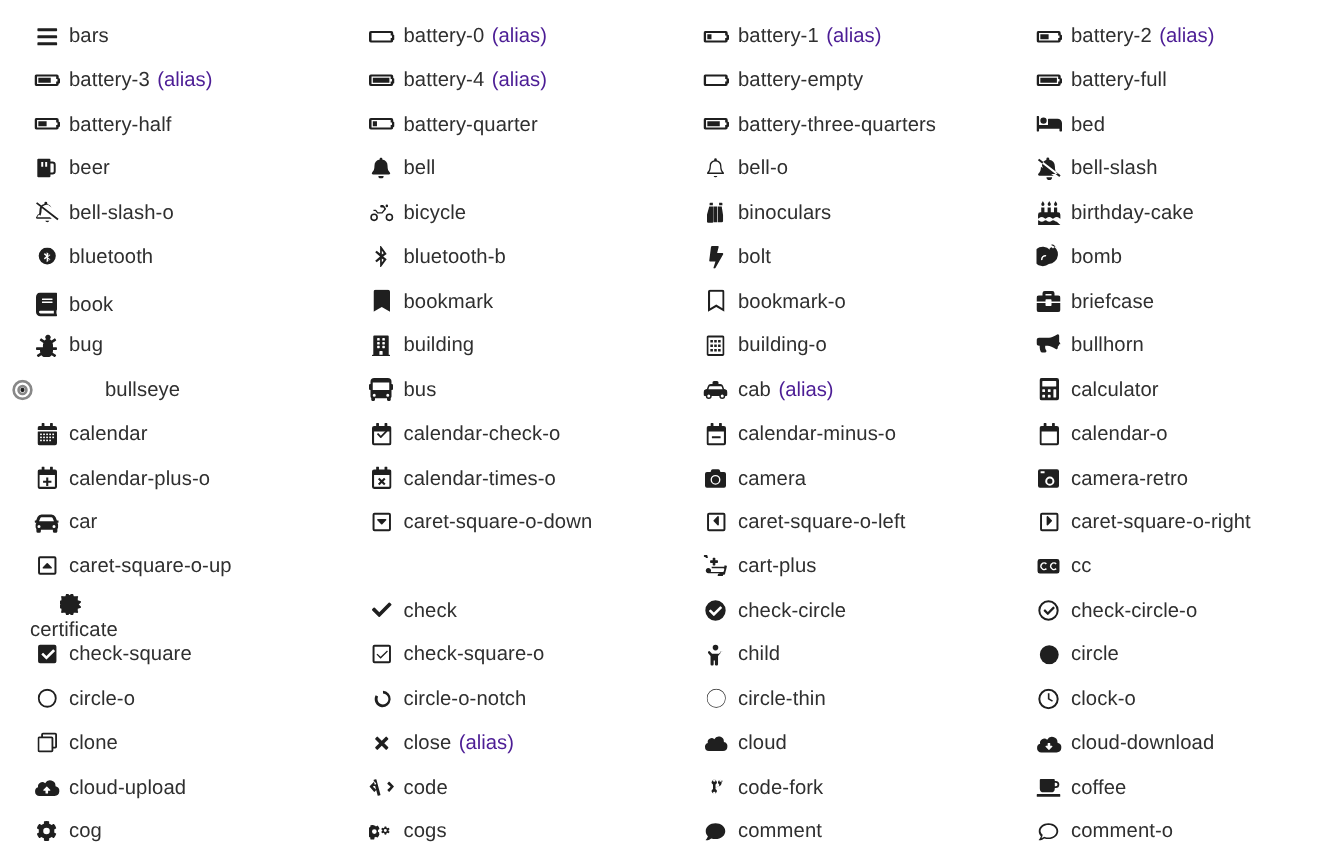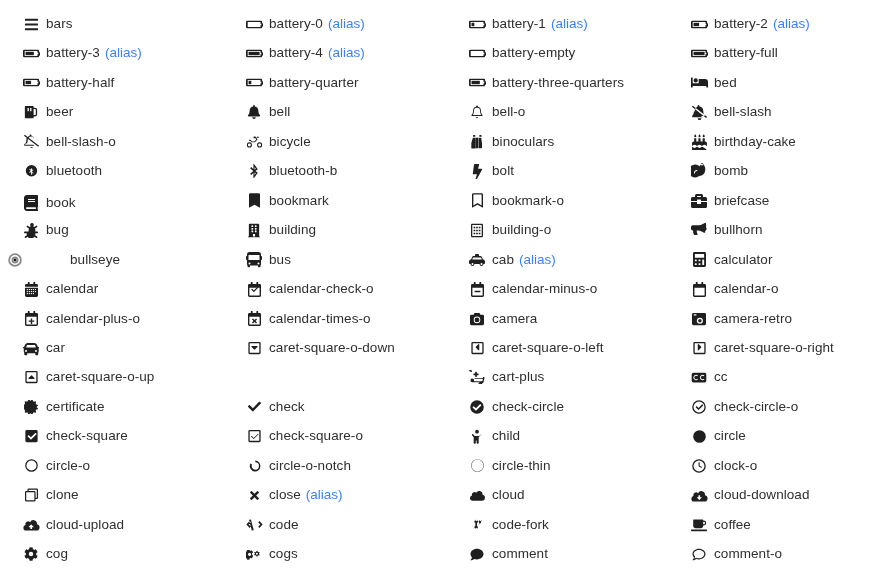--- a/index.html
+++ b/index.html
@@ -44,21 +44,21 @@
   }
   .label {
     font-size: 13.5px;
     line-height: 20px;
     color: #2f2f2f;
     letter-spacing: 0.005em;
   }
   .alias {
     font-size: 13.5px;
     line-height: 20px;
-    color: #3b82f6;
+    color: #4c1d95;
     margin-left: 5px;
   }
 </style>
 </head>
 <body>
 
 <div id="grid">
     <div class="icon-row" style="left: 20px; top: 13px;">
       <span class="icon-cell">
         <svg width="15" height="15" viewBox="0 0 448 512">
@@ -177,21 +177,21 @@
       <span class="label">car</span>
     </div>
     <div class="icon-row" style="left: 20px; top: 366.4px;">
       <span class="icon-cell">
         <svg width="13" height="14" viewBox="0 0 448 512">
           <path d="M400 480H48a48 48 0 0 1-48-48V80a48 48 0 0 1 48-48h352a48 48 0 0 1 48 48v352a48 48 0 0 1-48 48zM48 80v352h352V80zm82 250h188c18 0 26-21 14-33l-94-94a19 19 0 0 0-28 0l-94 94c-12 12-4 33 14 33z"></path>
         </svg>
       </span>
       <span class="label">caret-square-o-up</span>
     </div>
-    <div class="icon-row" style="left: 20px; top: 395.85px;">
+    <div class="icon-row" style="left: 20px; top: 395.85px; flex-direction: column;">
       <span class="icon-cell">
         <svg width="14" height="14" viewBox="0 0 512 512">
           <path d="M458 256l44-44a24 24 0 0 0-9-40l-60-19 1-63a24 24 0 0 0-34-34l-63 1-19-60a24 24 0 0 0-40-9l-44 44-44-44a24 24 0 0 0-40 9l-19 60-63-1a24 24 0 0 0-34 34l1 63-60 19a24 24 0 0 0-9 40l44 44-44 44a24 24 0 0 0 9 40l60 19-1 63a24 24 0 0 0 34 34l63-1 19 60a24 24 0 0 0 40 9l44-44 44 44a24 24 0 0 0 40-9l19-60 63 1a24 24 0 0 0 34-34l-1-63 60-19a24 24 0 0 0 9-40z"></path>
         </svg>
       </span>
       <span class="label">certificate</span>
     </div>
     <div class="icon-row" style="left: 20px; top: 425.3px;">
       <span class="icon-cell">
         <svg width="13" height="14" viewBox="0 0 448 512">

